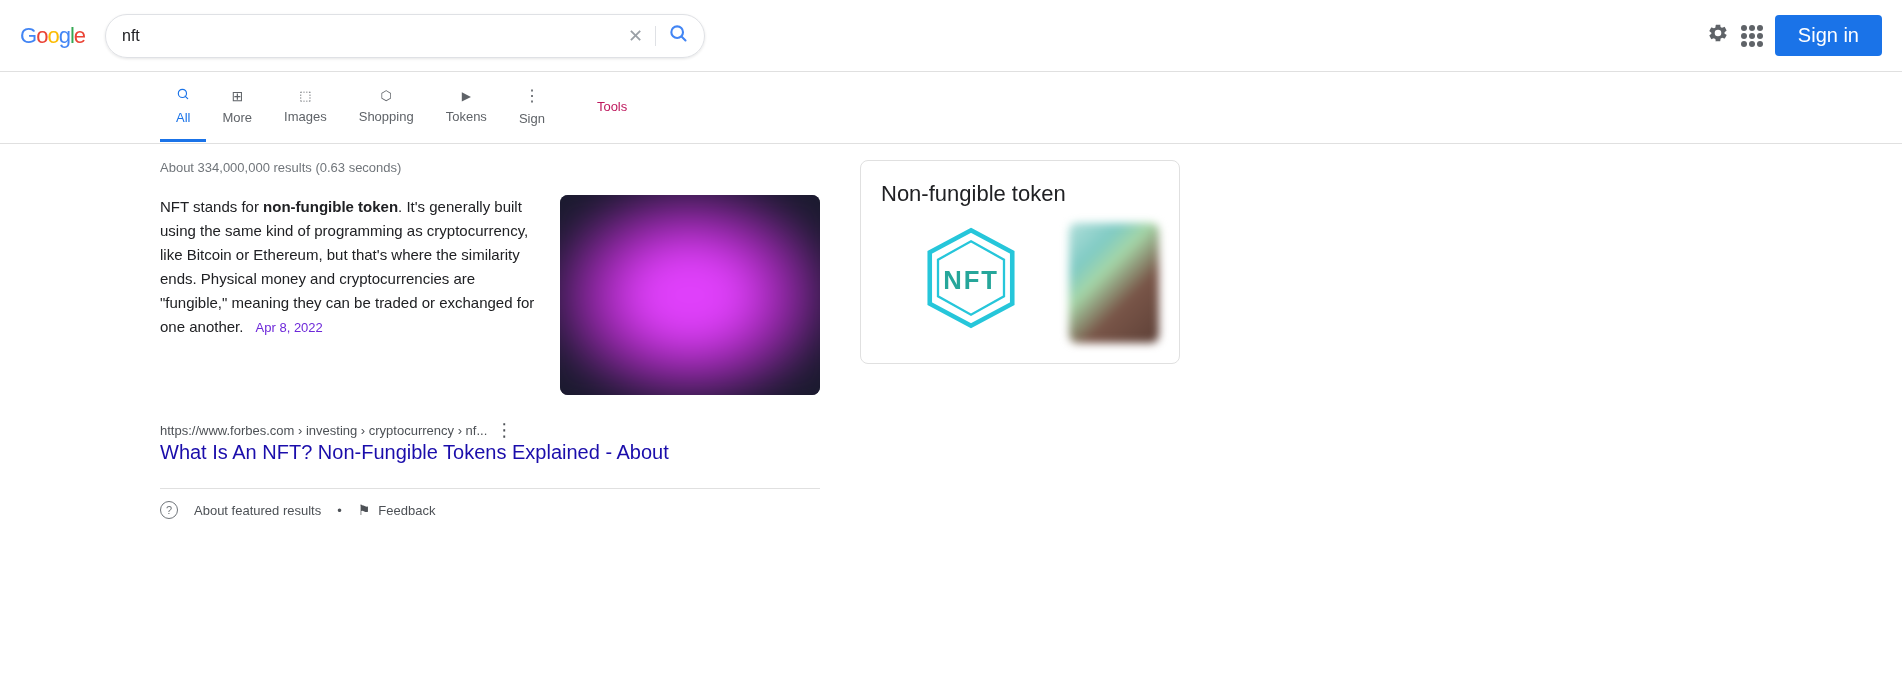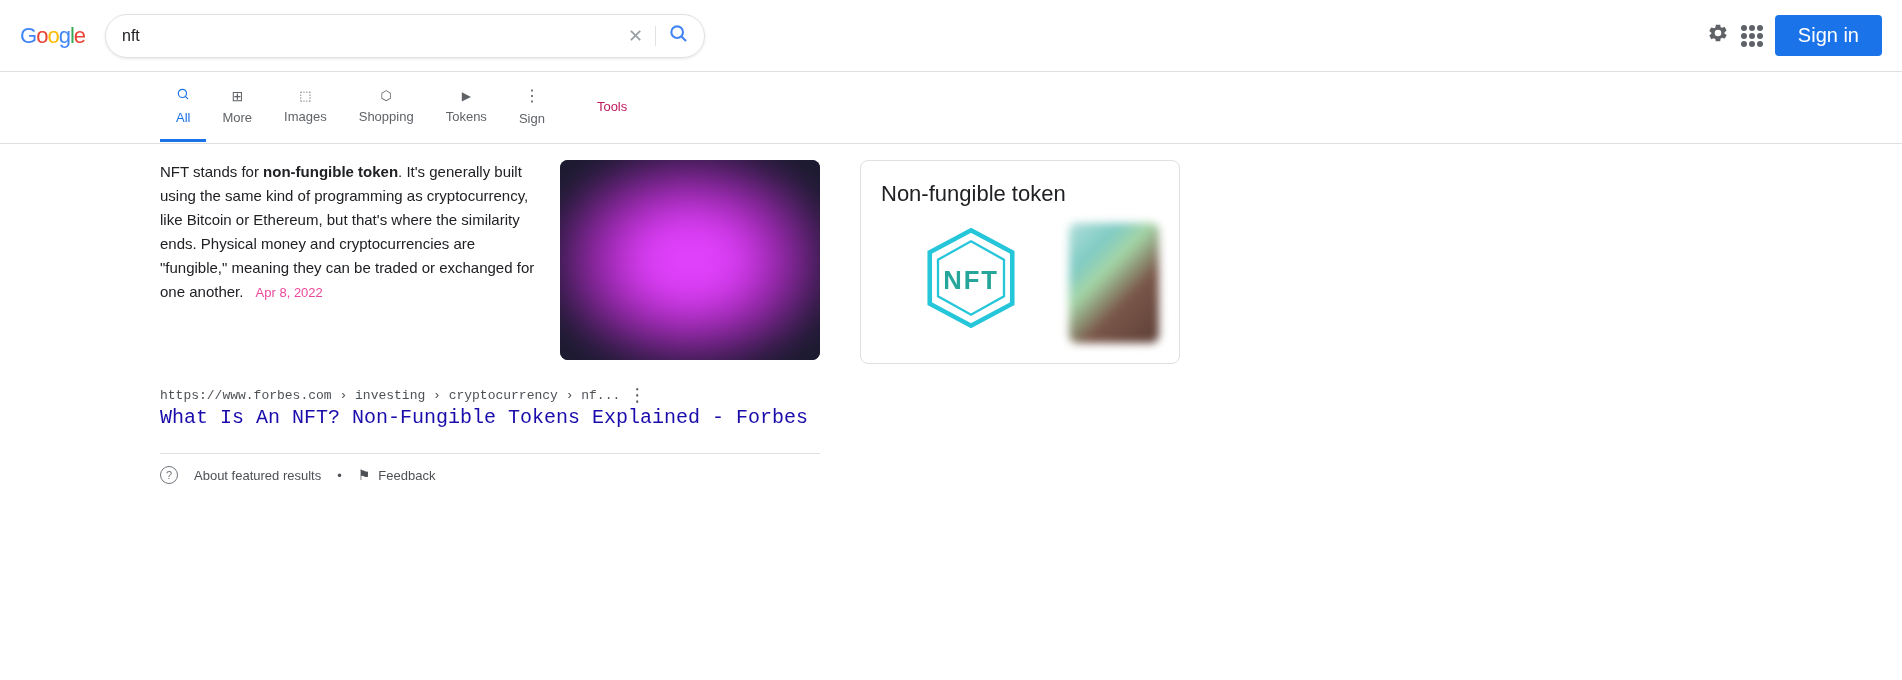--- a/index.html
+++ b/index.html
@@ -173,21 +173,21 @@
       font-size: 15px;
       line-height: 1.6;
       color: #202124;
     }
 
     .snippet-text .bold {
       font-weight: bold;
     }
 
     .snippet-date {
-      color: #ec4899;
+      color: #6d28d9;
       font-size: 13px;
       margin-left: 8px;
     }
 
     .snippet-image {
       width: 260px;
       height: 200px;
       border-radius: 8px;
       overflow: hidden;
       flex-shrink: 0;
@@ -202,21 +202,20 @@
       width: 100%;
       height: 100%;
       background: radial-gradient(ellipse at center, #e040fb 20%, #9c27b0 40%, #1a1a2e 70%);
       filter: blur(15px);
       transform: scale(1.2);
     }
 
     
     .source-link {
       margin-bottom: 14px;
-      font-family: Liberation Mono, monospace;
     }
 
     .source-url {
       display: flex;
       align-items: center;
       gap: 8px;
       font-size: 13px;
       color: #202124;
     }
 
@@ -422,37 +421,38 @@
   </a>
   <a class="nav-tab tools-tab">
     <span>Tools</span>
   </a>
 </nav>
 
 <div class="main-content">
 
   <div class="left-panel">
 
+    <div class="results-count">About 334,000,000 results (0.63 seconds)</div>
 
     <div class="featured-snippet">
       <div class="snippet-text">
         <span>NFT stands for </span><span class="bold">non-fungible token</span><span>. It's generally built using the same kind of programming as cryptocurrency, like Bitcoin or Ethereum, but that's where the similarity ends. Physical money and cryptocurrencies are "fungible," meaning they can be traded or exchanged for one another.</span>
         <span class="snippet-date">Apr 8, 2022</span>
       </div>
       <div class="snippet-image">
         <div class="snippet-image-blur"></div>
       </div>
     </div>
 
     <div class="source-link">
       <div class="source-url">
         <span class="source-url-text">https://www.forbes.com › investing › cryptocurrency › nf...</span>
         <span class="three-dots">⋮</span>
       </div>
-      <a class="result-link">What Is An NFT? Non-Fungible Tokens Explained - Forbes</a>
+      <a class="result-link">What Is An NFT? Non-Fungible Tokens Explained - About</a>
     </div>
 
     <hr class="bottom-divider">
 
     <div class="about-snippets-bar">
       <span class="help-circle">?</span>
       <span>About featured results</span>
       <span class="dot">•</span>
       <span style="display:inline-flex;align-items:center;gap:4px;">
         <span class="feedback-icon">⚑</span>

